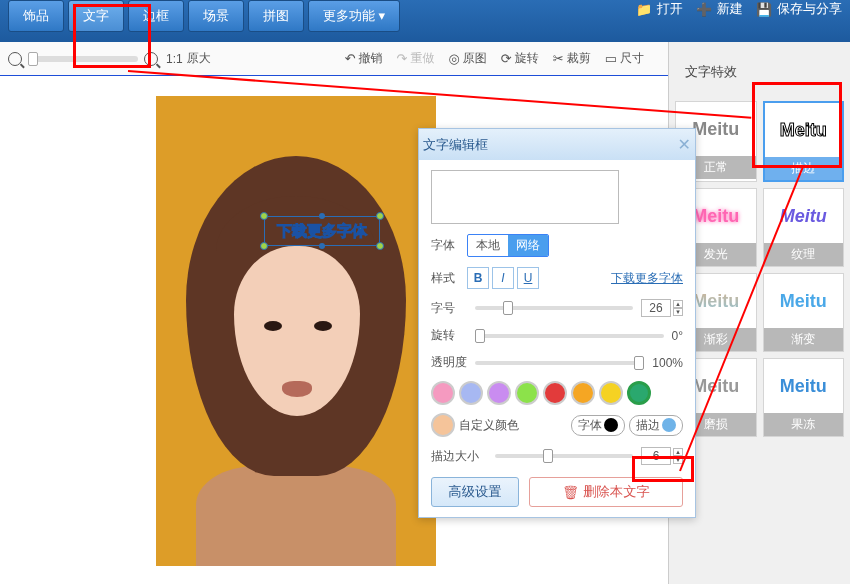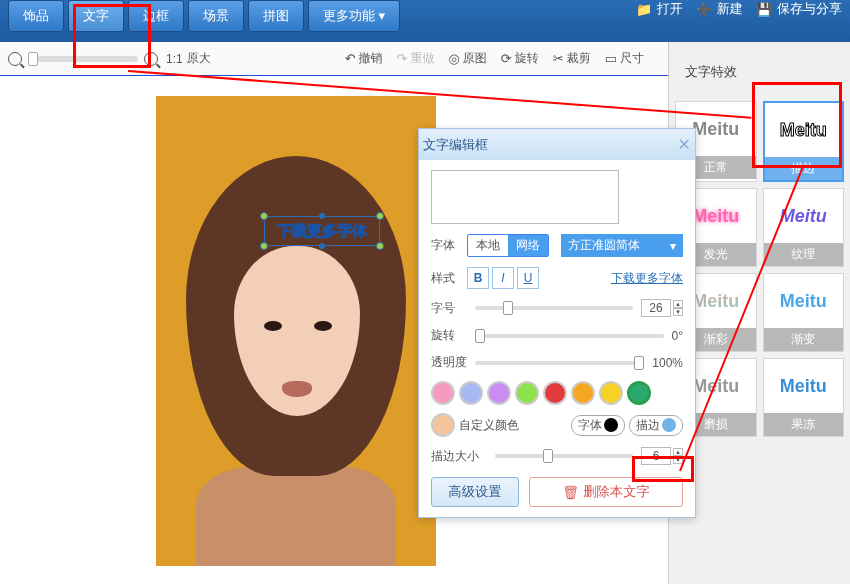--- a/index.html
+++ b/index.html
@@ -209,24 +209,20 @@
   <div class="dlg-body">
     <div>
       <textarea class="text-input" style=""></textarea>
     </div>
     <div class="row">
       <span class="lbl">字体</span>
       <div class="seg">
         <span>本地</span>
         <span class="on">网络</span>
       </div>
-      <div class="font-sel">
-        <span>方正准圆简体</span>
-          <span>▾</span>
-      </div>
     </div>
     <div class="row">
       <span class="lbl">样式</span>
       <div class="style-btn">
           <b>B</b>
         </div>
       <div class="style-btn">
           <i>I</i>
         </div>
       <div class="style-btn">

